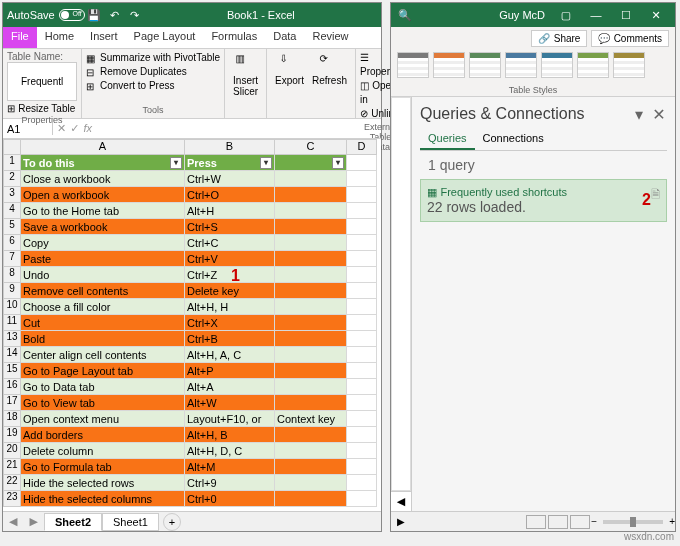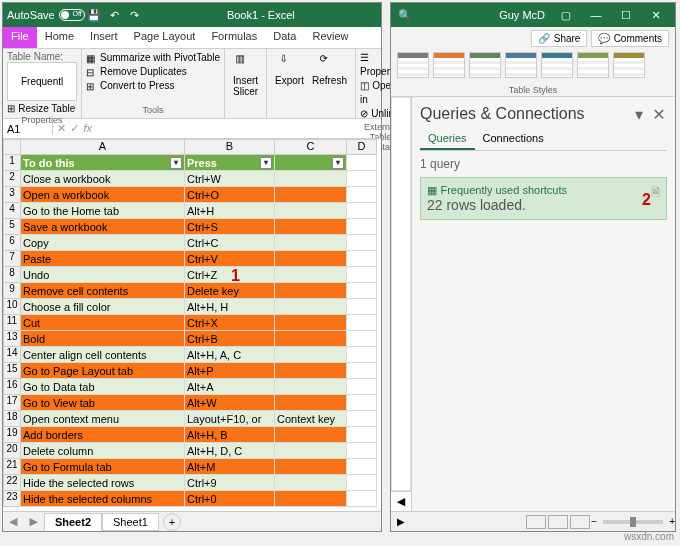--- a/index.html
+++ b/index.html
@@ -82,21 +82,21 @@
 .right-body { flex: 1; display: flex; background: #fff; }
 .thin-col { width: 20px; display: flex; flex-direction: column; }
 .thin-col .tc-box { flex: 1; border: 1px solid #ddd; }
 .qc-panel { flex: 1; background: #f5f5f5; border-left: 1px solid #ccc; padding: 8px; display: flex; flex-direction: column; position: relative; }
 .qc-title { font-size: 16px; color: #404040; margin-bottom: 4px; display: flex; align-items: flex-start; }
 .qc-title .spacer { flex: 1; }
 .qc-title .chev, .qc-title .close { width: 16px; text-align: center; color: #666; margin-left: 4px; }
 .qc-tabs { display: flex; border-bottom: 1px solid #ccc; font-size: 11px; }
 .qc-tab { padding: 4px 8px; }
 .qc-tab.active { border-bottom: 2px solid #217346; color: #217346; }
-.qc-count { font-size: 12px; color: #666; padding: 6px 0; }
+.qc-count { font-size: 14px; color: #666; padding: 6px 0; margin-left: 8px; }
 .qc-item { background: #d5e8d5; border: 1px solid #a8cfa8; padding: 6px; font-size: 11px; position: relative; }
 .qc-item .qn { color: #217346; }
 .qc-item .qs { color: #555; font-size: 14px; }
 .qc-item .file-icon { position: absolute; right: 6px; top: 6px; color: #888; }
 .marker-2 { position: absolute; right: 24px; top: 94px; color: #c00; font-weight: bold; font-size: 16px; }
 
 
 .statusbar { height: 20px; border-top: 1px solid #ccc; background: #f0f0f0; display: flex; align-items: center; font-size: 10px; }
 .statusbar .sp { flex: 1; }
 .statusbar .vbtn { width: 20px; height: 14px; border: 1px solid #aaa; margin: 0 1px; }

